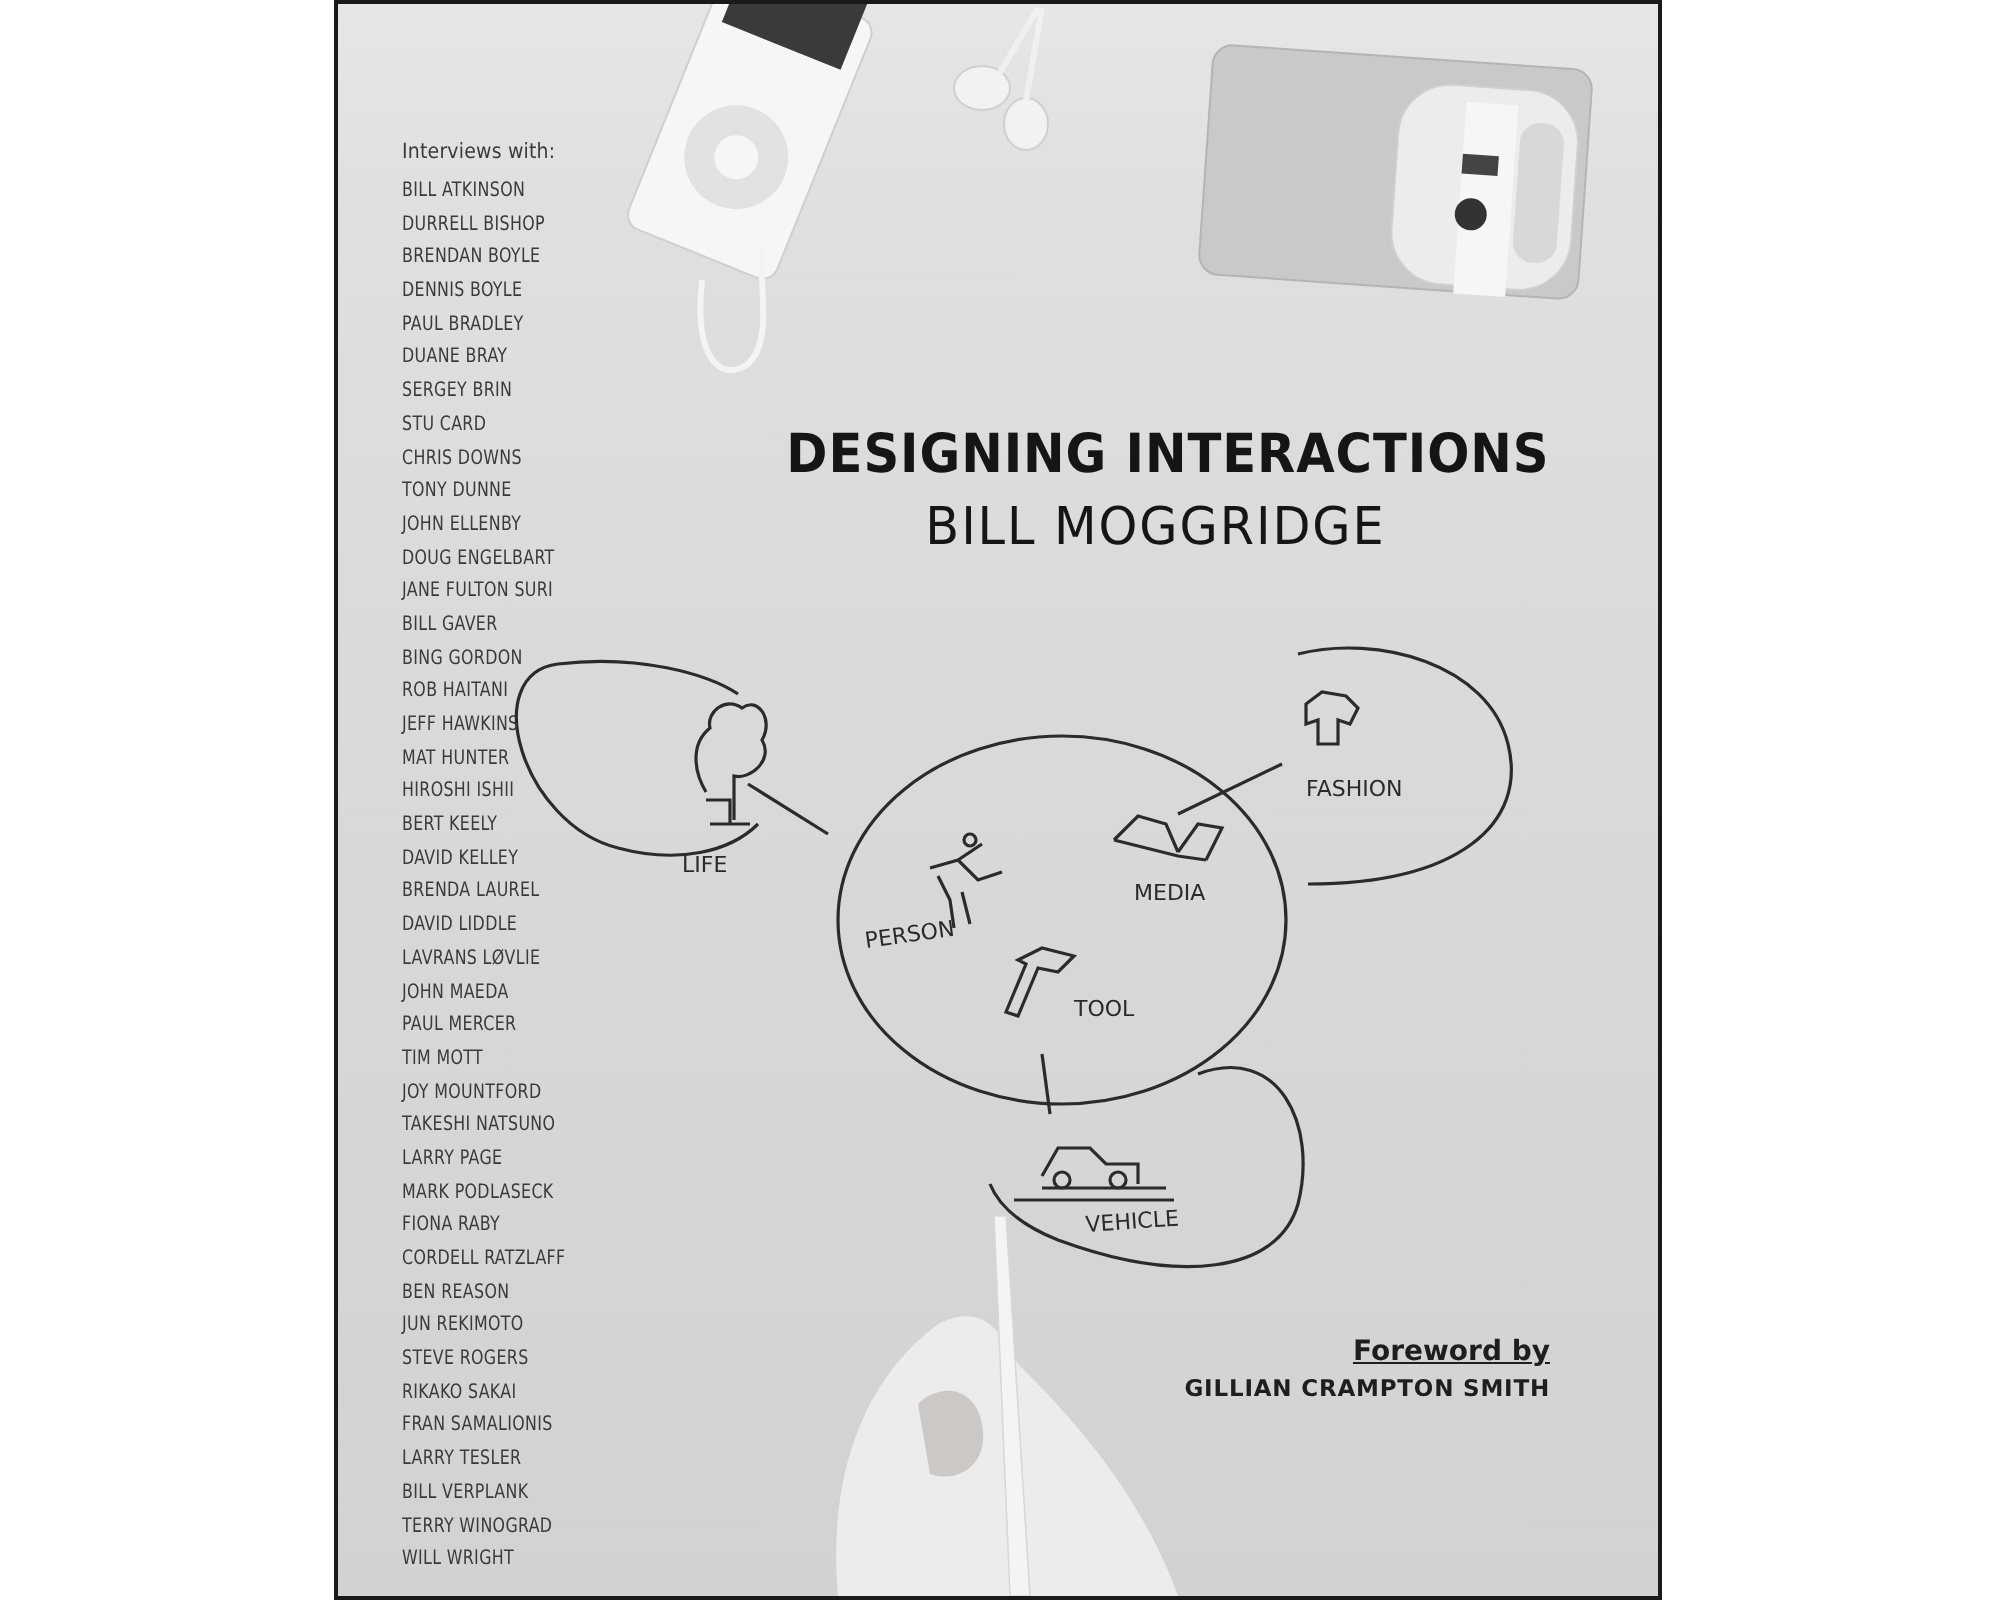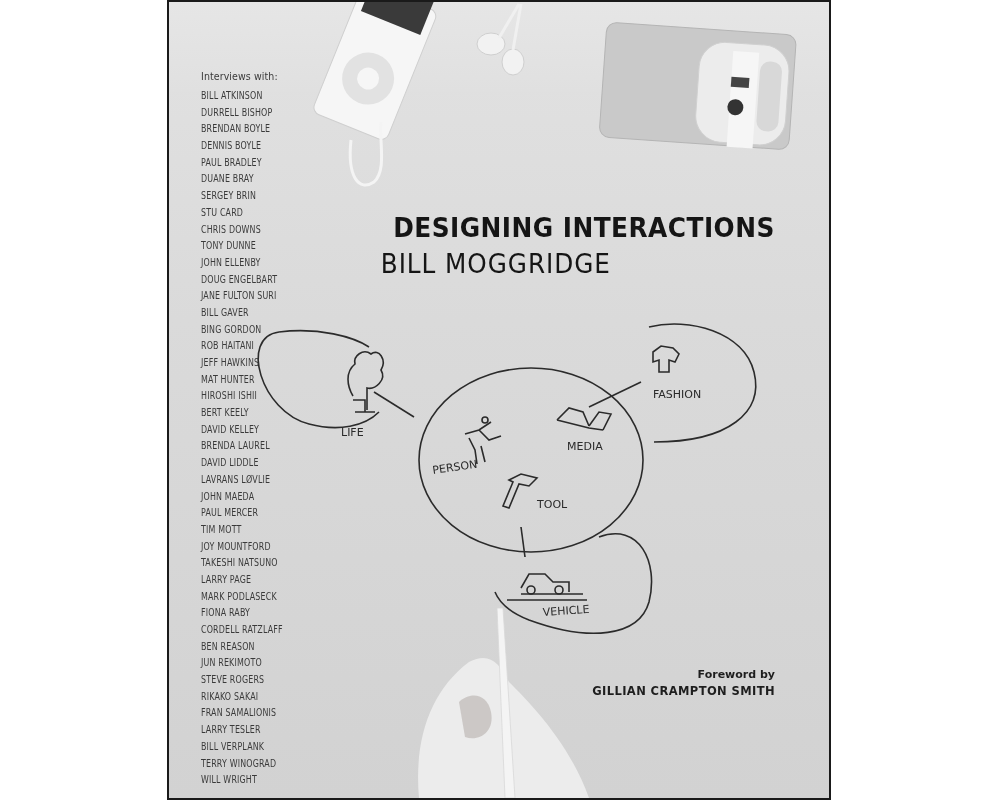--- a/index.html
+++ b/index.html
@@ -19,28 +19,28 @@
   }
   .interviews {
     position:absolute; left:32px; top:38px; color:#3a3a3a;
     font-family:"DejaVu Sans Condensed","DejaVu Sans", sans-serif;
     margin-top:30px;
   }
   .interviews .heading { font-size:10.5px; margin-bottom:6px; letter-spacing:0.1px; }
   .interviews ul { list-style:none; margin:0; padding:0; }
   .interviews li { font-size:10px; height:16.7px; line-height:16.7px; letter-spacing:0.2px; text-transform:uppercase; white-space:nowrap; transform:scaleX(0.88); transform-origin:left center; }
   .title {
-    position:absolute; right:54px; top:210px; text-align:left; color:#151515;
+    position:absolute; right:54px; top:210px; text-align:center; color:#151515;
   }
   .title .main { font-size:27px; font-weight:bold; letter-spacing:0.5px; transform:scaleX(0.92); transform-origin:right center; white-space:nowrap; }
   .title .author { font-size:26px; letter-spacing:1px; margin-top:6px; transform:scaleX(0.95); transform-origin:right center; white-space:nowrap; }
   .foreword {
     position:absolute; right:54px; top:666px; text-align:right; color:#1e1e1e;
   }
-  .foreword .label { font-size:11px; font-weight:bold; }
+  .foreword .label { font-size:14px; font-weight:bold;text-decoration:underline; }
   .foreword .name { font-size:11.5px; font-weight:bold; letter-spacing:0.4px; margin-top:3px; }
   svg.sketch { position:absolute; left:0; top:0; }
   .sk-label { font-family:"DejaVu Sans", sans-serif; font-size:11px; fill:#2a2a2a; }
 </style>
 </head>
 <body>
 
 <div class="cover">
   <div class="topband"></div>
 

